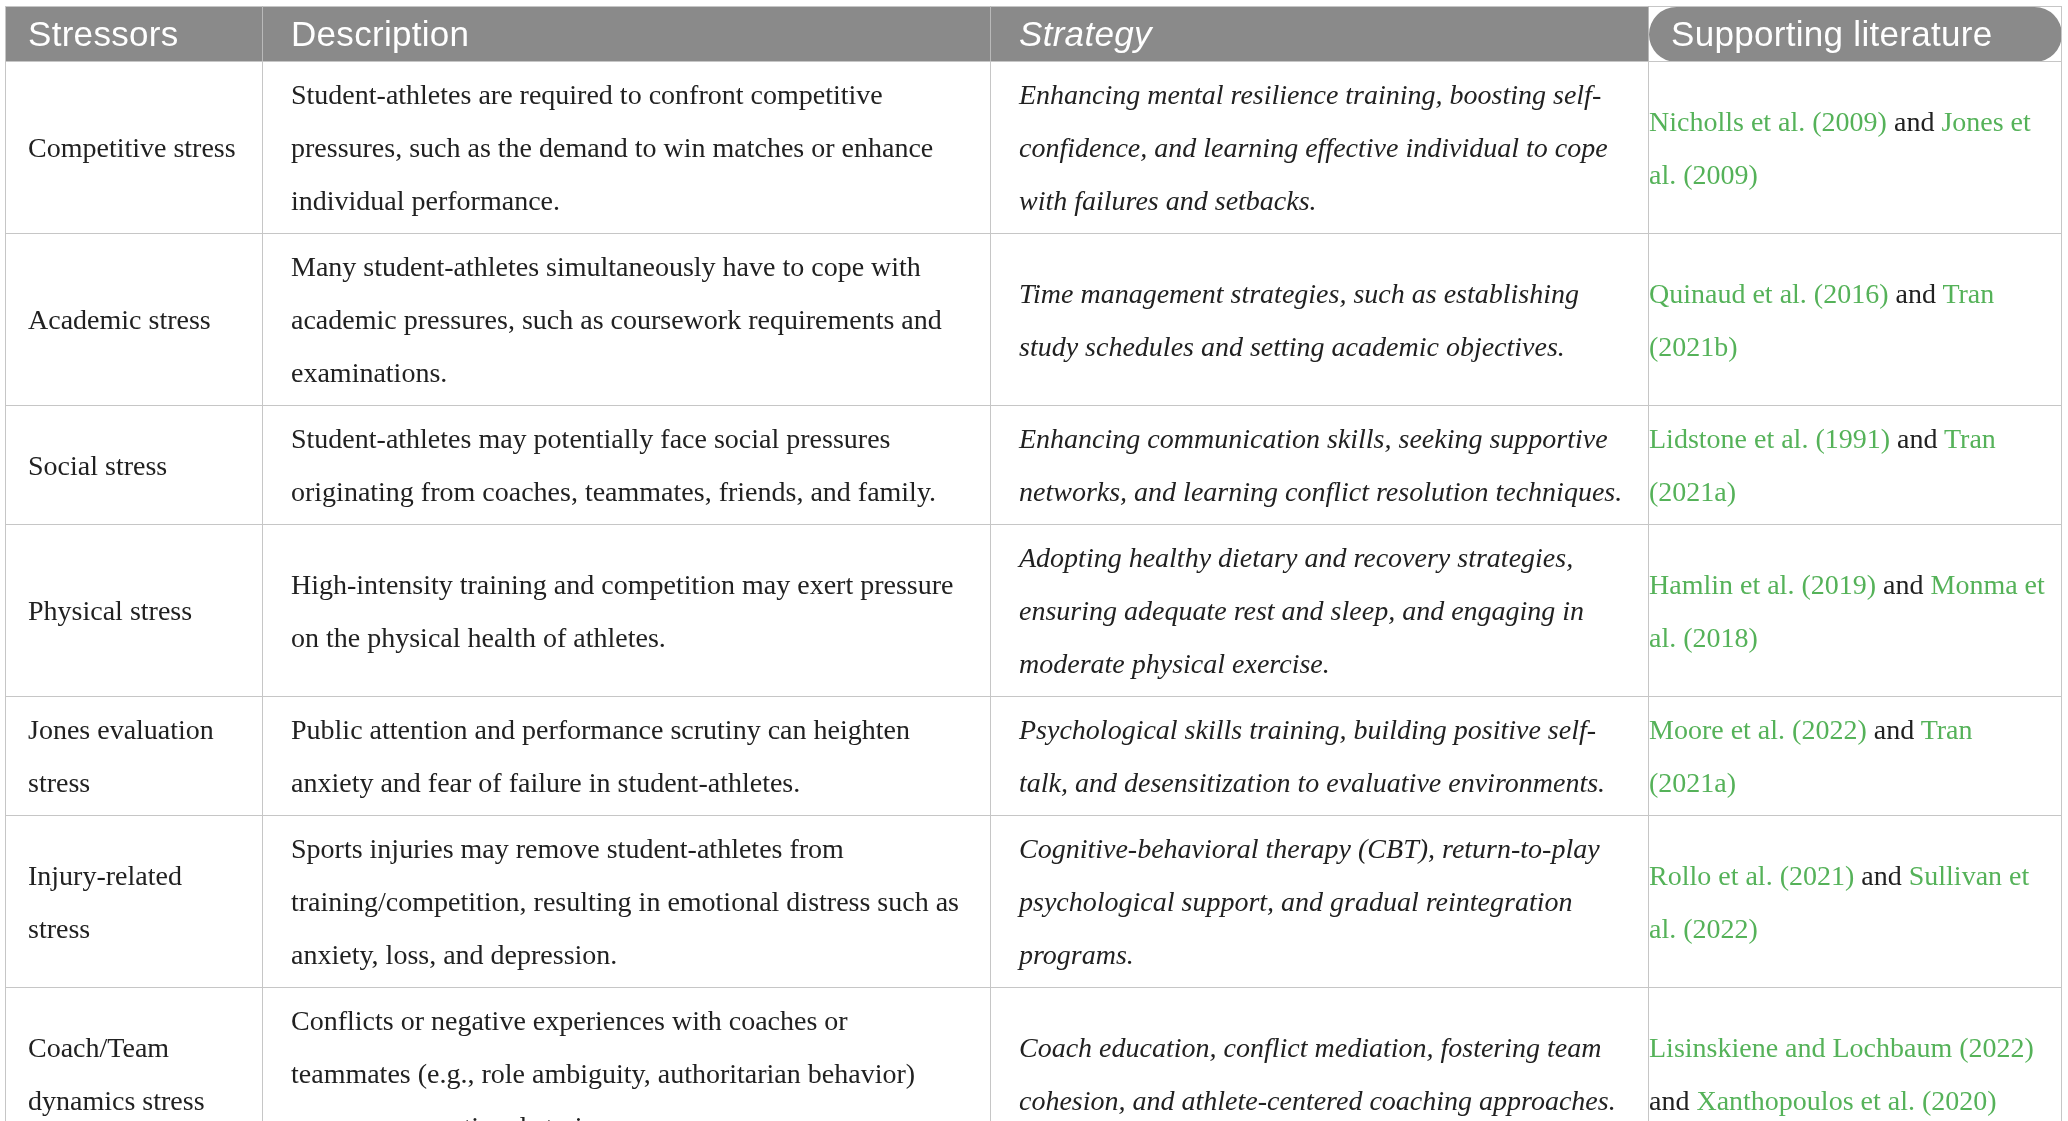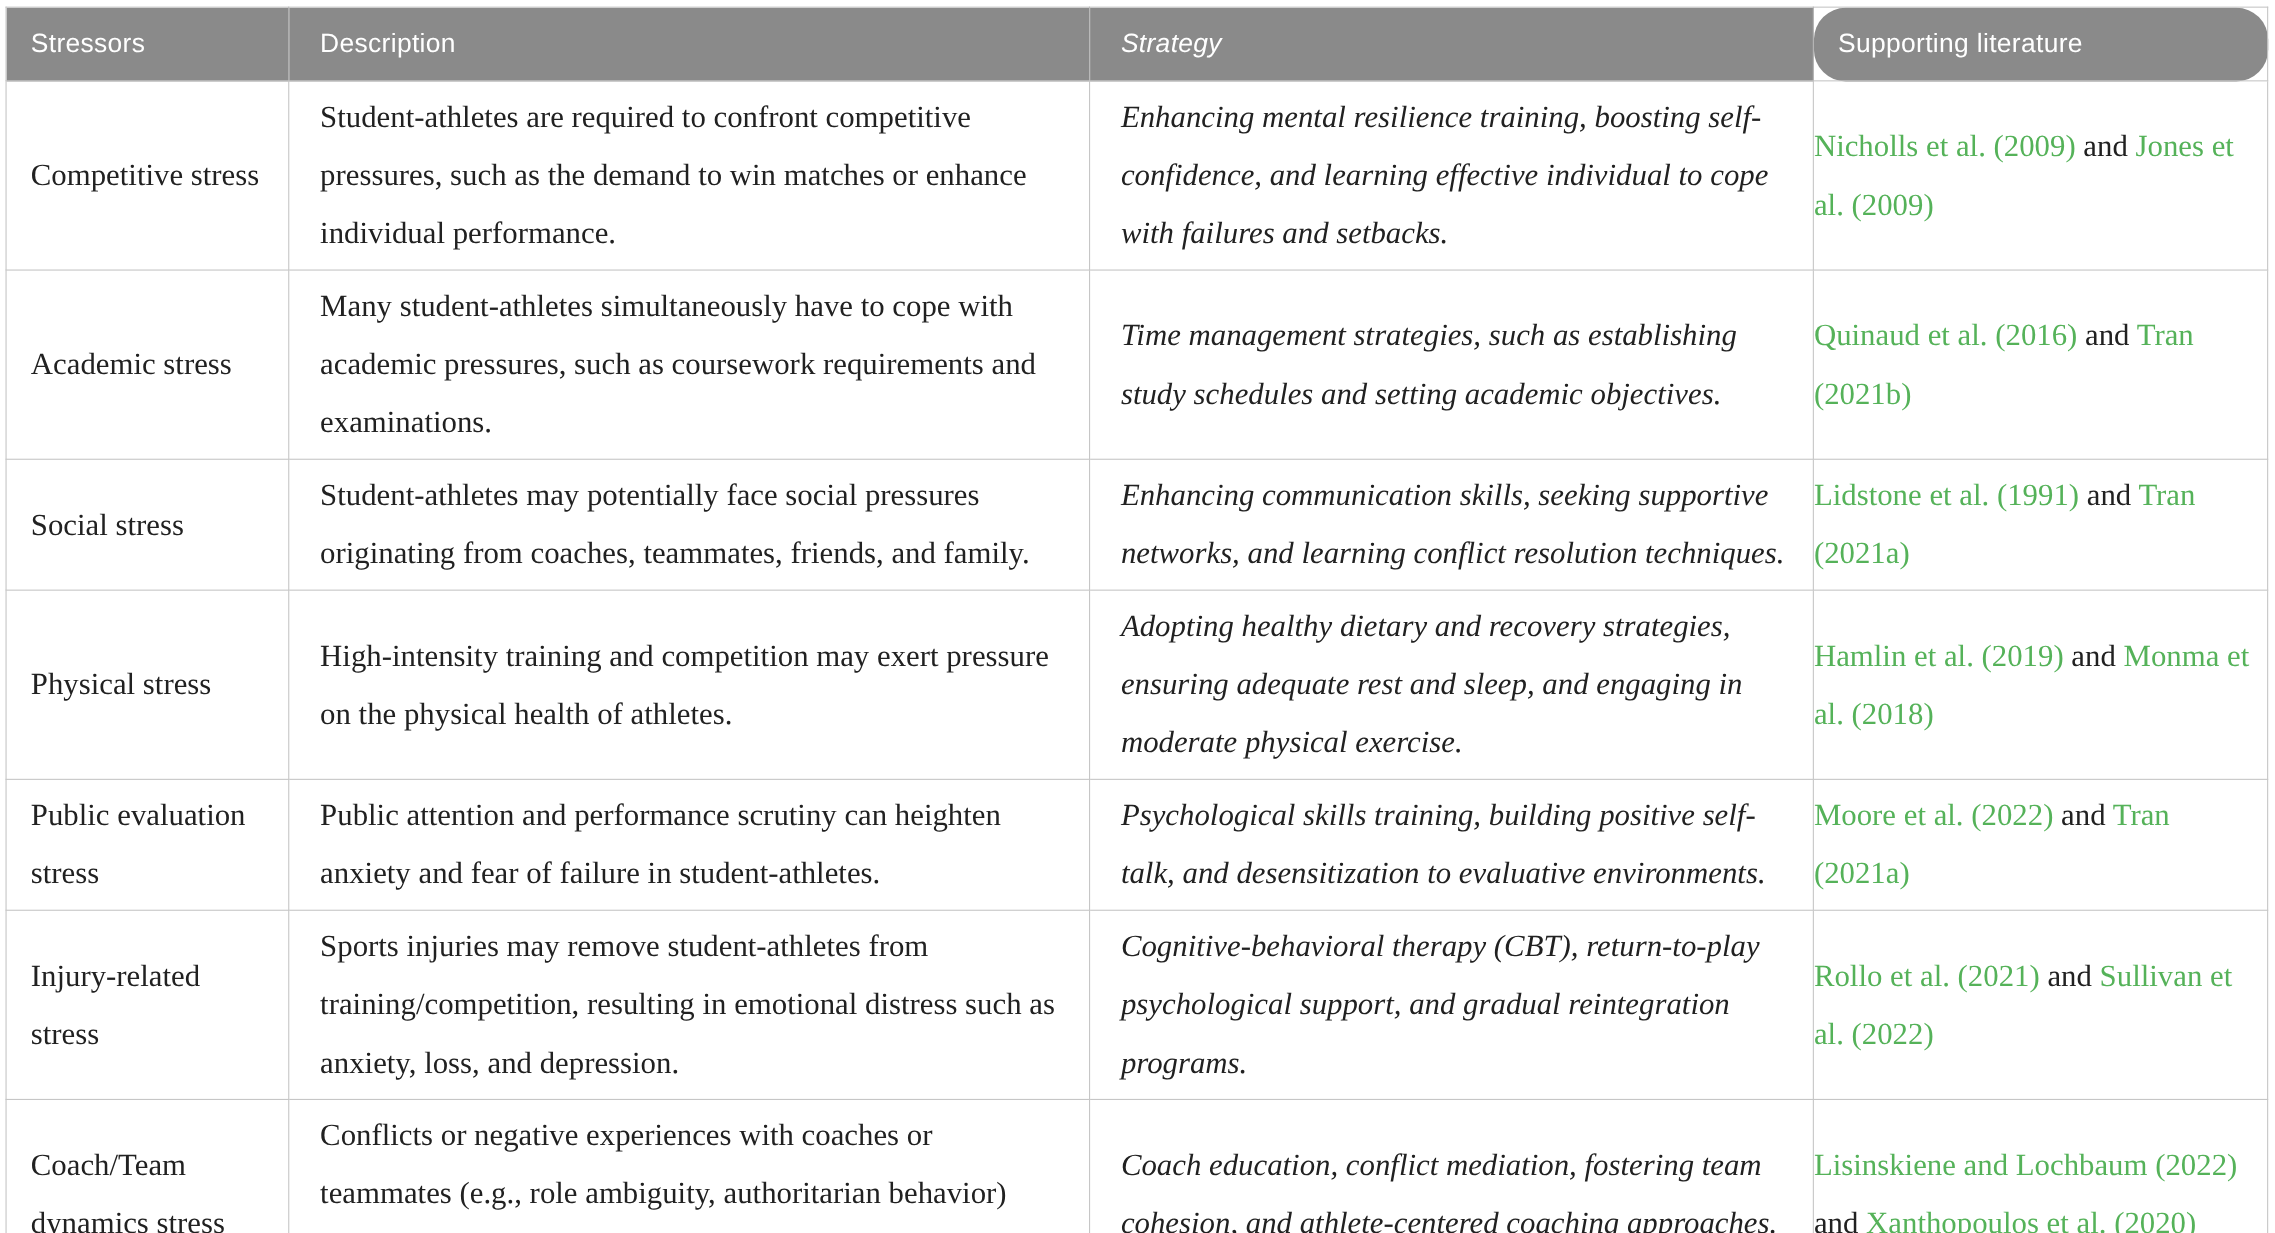--- a/index.html
+++ b/index.html
@@ -20,24 +20,24 @@
   }
   th,td{
     border:1px solid var(--border-color);
     vertical-align:middle;
     text-align:left;
   }
   thead th{
     background:var(--header-bg);
     color:var(--header-fg);
     font-family:"Liberation Sans", sans-serif;
-    font-size:24px;
+    font-size:35px;
     font-weight:400;
     letter-spacing:0.3px;
-    height:67px;
+    height:55px;
     border-color:#b9b9b9;
     border-bottom:1px solid var(--border-color);
     border-top:1px solid var(--border-color);
   }
   thead th:first-child{border-left-color:var(--border-color);}
   thead th:last-child{border-right-color:var(--border-color);border-radius:29px;}
   td{
     font-size:28px;
     line-height:53px;
     padding-top:6px;
@@ -92,21 +92,21 @@
           <td class="col-strategy">Enhancing communication skills, seeking supportive networks, and learning conflict resolution techniques.</td>
           <td class="col-literature"><span class="cite">Lidstone et al. (1991)</span><span class="cite-plain"> and </span><span class="cite">Tran (2021a)</span></td>
         </tr>
         <tr style="height: 163px;">
           <td class="col-stressor">Physical stress</td>
           <td class="col-description">High-intensity training and competition may exert pressure on the physical health of athletes.</td>
           <td class="col-strategy">Adopting healthy dietary and recovery strategies, ensuring adequate rest and sleep, and engaging in moderate physical exercise.</td>
           <td class="col-literature"><span class="cite">Hamlin et al. (2019)</span><span class="cite-plain"> and </span><span class="cite">Monma et al. (2018)</span></td>
         </tr>
         <tr style="height: 116px;">
-          <td class="col-stressor">Public evaluation stress</td>
+          <td class="col-stressor">Jones evaluation stress</td>
           <td class="col-description">Public attention and performance scrutiny can heighten anxiety and fear of failure in student-athletes.</td>
           <td class="col-strategy">Psychological skills training, building positive self-talk, and desensitization to evaluative environments.</td>
           <td class="col-literature"><span class="cite">Moore et al. (2022)</span><span class="cite-plain"> and </span><span class="cite">Tran (2021a)</span></td>
         </tr>
         <tr style="height: 163px;">
           <td class="col-stressor">Injury-related stress</td>
           <td class="col-description">Sports injuries may remove student-athletes from training/competition, resulting in emotional distress such as anxiety, loss, and depression.</td>
           <td class="col-strategy">Cognitive-behavioral therapy (CBT), return-to-play psychological support, and gradual reintegration programs.</td>
           <td class="col-literature"><span class="cite">Rollo et al. (2021)</span><span class="cite-plain"> and </span><span class="cite">Sullivan et al. (2022)</span></td>
         </tr>

